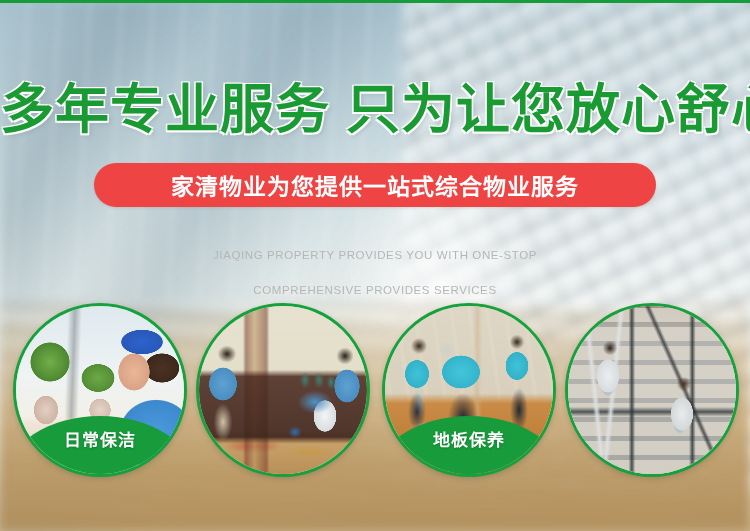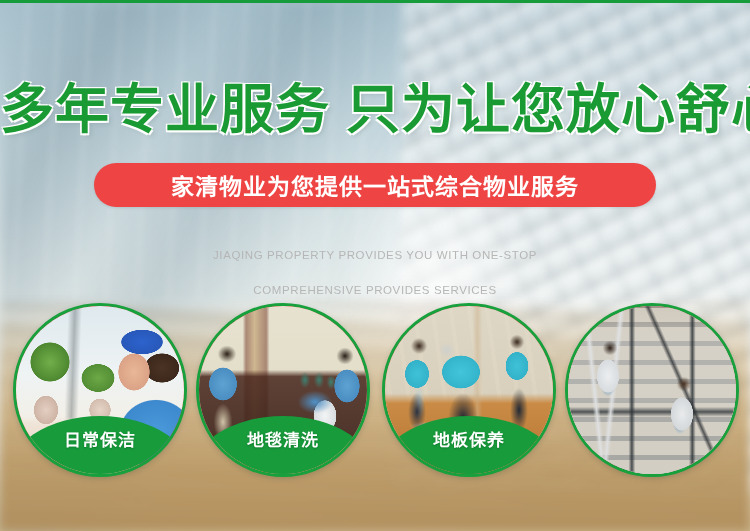--- a/index.html
+++ b/index.html
@@ -118,21 +118,21 @@
   }
   .subtitle .line { display:block;margin-top:14px; }
 
   
   .cards { position:absolute; top:0; left:0; width:750px; height:531px; z-index:6; }
   .card {
     position:absolute; width:174px; height:174px;
     border-radius:50%;
     border:3px solid #17a03c;
     overflow:hidden;
-    background:#ef4444;
+    background:#86efac;
     box-shadow:0 2px 5px rgba(60,70,60,0.22);
   }
   .card .photo { position:absolute; inset:0; }
   .label-band {
     position:absolute; left:-6%; width:112%; bottom:-34px;
     height:92px; background:#179b3b;
     border-radius:50% 50% 0 0 / 62px 62px 0 0;
     display:flex; align-items:flex-start; justify-content:center;
     padding-top:10px;
   }
@@ -298,23 +298,20 @@
 
     <div class="card" style="left:13px; top:303px;">
       <div class="photo p1"></div>
       <div class="label-band">
         <span>日常保洁</span>
       </div>
     </div>
 
     <div class="card" style="left:196px; top:303px;">
       <div class="photo p2"></div>
-      <div class="label-band">
-        <span>地毯清洗</span>
-      </div>
     </div>
 
     <div class="card" style="left:382px; top:303px;">
       <div class="photo p3"></div>
       <div class="label-band">
         <span>地板保养</span>
       </div>
     </div>
 
     <div class="card" style="left:565px; top:303px;">

